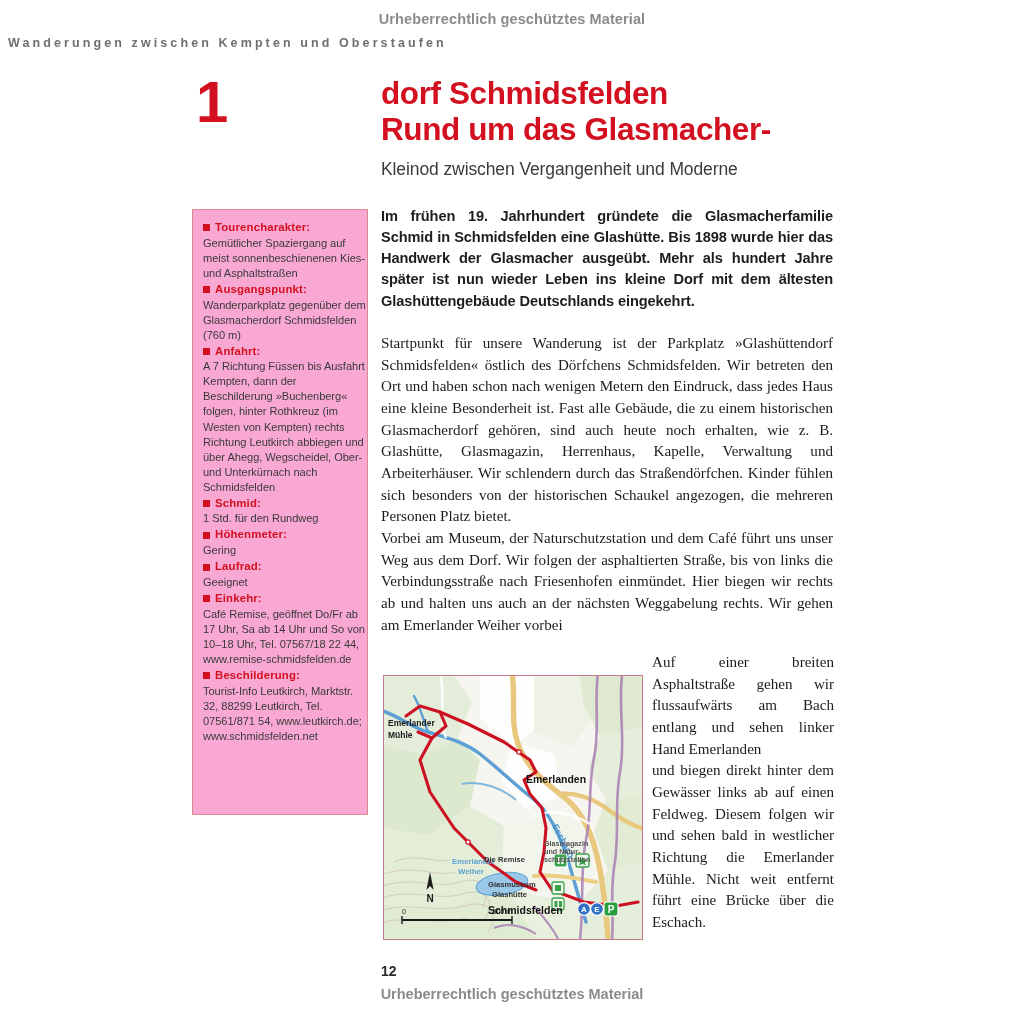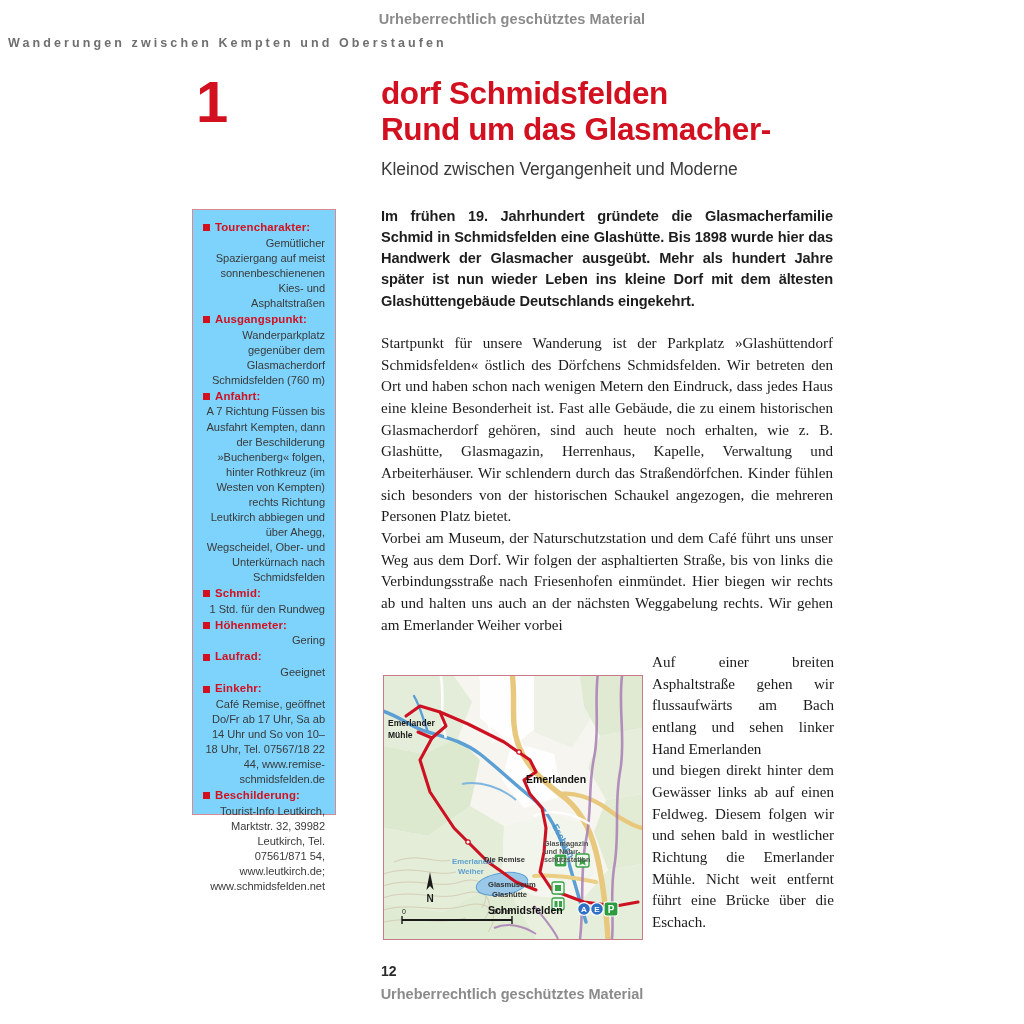--- a/index.html
+++ b/index.html
@@ -83,26 +83,26 @@
     font-weight: 400;
     color: #3b3b3b;
     letter-spacing: -0.1px;
   }
 
   
   .info-box {
     position: absolute;
     left: 192px;
     top: 209px;
-    width: 144px;
+    width: 176px;
     height: 606px;
     border: 1.3px solid #d98a93;
     box-sizing: border-box;
-    padding: 9px 10px 6px 10px;
-    background: #7dd3fc;
+    padding: 9px 0 6px 10px;
+    background: #f9a8d4;
   }
   .info-label {
     font-family: "Liberation Sans", sans-serif;
     font-size: 11.4px;
     font-weight: 700;
     color: #d2101f;
     line-height: 1.38;
     margin-top: 1px;
     display: flex;
     align-items: center;
@@ -116,21 +116,20 @@
     margin-right: 5px;
     flex: 0 0 auto;
   }
   .info-text {
     font-family: "Liberation Sans", sans-serif;
     font-size: 11.1px;
     font-weight: 400;
     color: #3a3a3a;
     line-height: 1.355;
     letter-spacing: -0.05px;
-    text-align: right;
   }
 
   
   .lead {
     position: absolute;
     left: 381px;
     top: 206px;
     width: 452px;
     font-family: "Liberation Sans", sans-serif;
     font-size: 14.6px;
@@ -256,21 +255,21 @@
       <div class="info-text">Geeignet</div>
       <div class="info-label">
         <span class="bullet"></span>
         <span>Einkehr:</span>
       </div>
       <div class="info-text">Café Remise, geöffnet Do/Fr ab 17 Uhr, Sa ab 14 Uhr und So von 10–18 Uhr, Tel. 07567/18 22 44, www.remise-schmidsfelden.de</div>
       <div class="info-label">
         <span class="bullet"></span>
         <span>Beschilderung:</span>
       </div>
-      <div class="info-text">Tourist-Info Leutkirch, Marktstr. 32, 39982 Leutkirch, Tel. 07561/871 54, www.leutkirch.de; www.schmidsfelden.net</div>
+      <div class="info-text">Tourist-Info Leutkirch, Marktstr. 32, 88299 Leutkirch, Tel. 07561/871 54, www.leutkirch.de; www.schmidsfelden.net</div>
     </div>
 
   <div class="lead">Im frühen 19. Jahrhundert gründete die Glasmacherfamilie Schmid in Schmidsfelden eine Glashütte. Bis 1898 wurde hier das Handwerk der Glasmacher ausgeübt. Mehr als hundert Jahre später ist nun wieder Leben ins kleine Dorf mit dem ältesten Glashüttengebäude Deutschlands eingekehrt.</div>
 
   <div class="body-top">
     <p>Startpunkt für unsere Wanderung ist der Parkplatz »Glashüttendorf Schmidsfelden« östlich des Dörfchens Schmidsfelden. Wir betreten den Ort und haben schon nach wenigen Metern den Eindruck, dass jedes Haus eine kleine Besonderheit ist. Fast alle Gebäude, die zu einem historischen Glasmacherdorf gehören, sind auch heute noch erhalten, wie z. B. Glashütte, Glasmagazin, Herrenhaus, Kapelle, Verwaltung und Arbeiterhäuser. Wir schlendern durch das Straßendörfchen. Kinder fühlen sich besonders von der historischen Schaukel angezogen, die mehreren Personen Platz bietet.</p>
     <p>Vorbei am Museum, der Naturschutzstation und dem Café führt uns unser Weg aus dem Dorf. Wir folgen der asphaltierten Straße, bis von links die Verbindungsstraße nach Friesenhofen einmündet. Hier biegen wir rechts ab und halten uns auch an der nächsten Weggabelung rechts. Wir gehen am Emerlander Weiher vorbei</p>
   </div>
 
   <div class="body-side">

